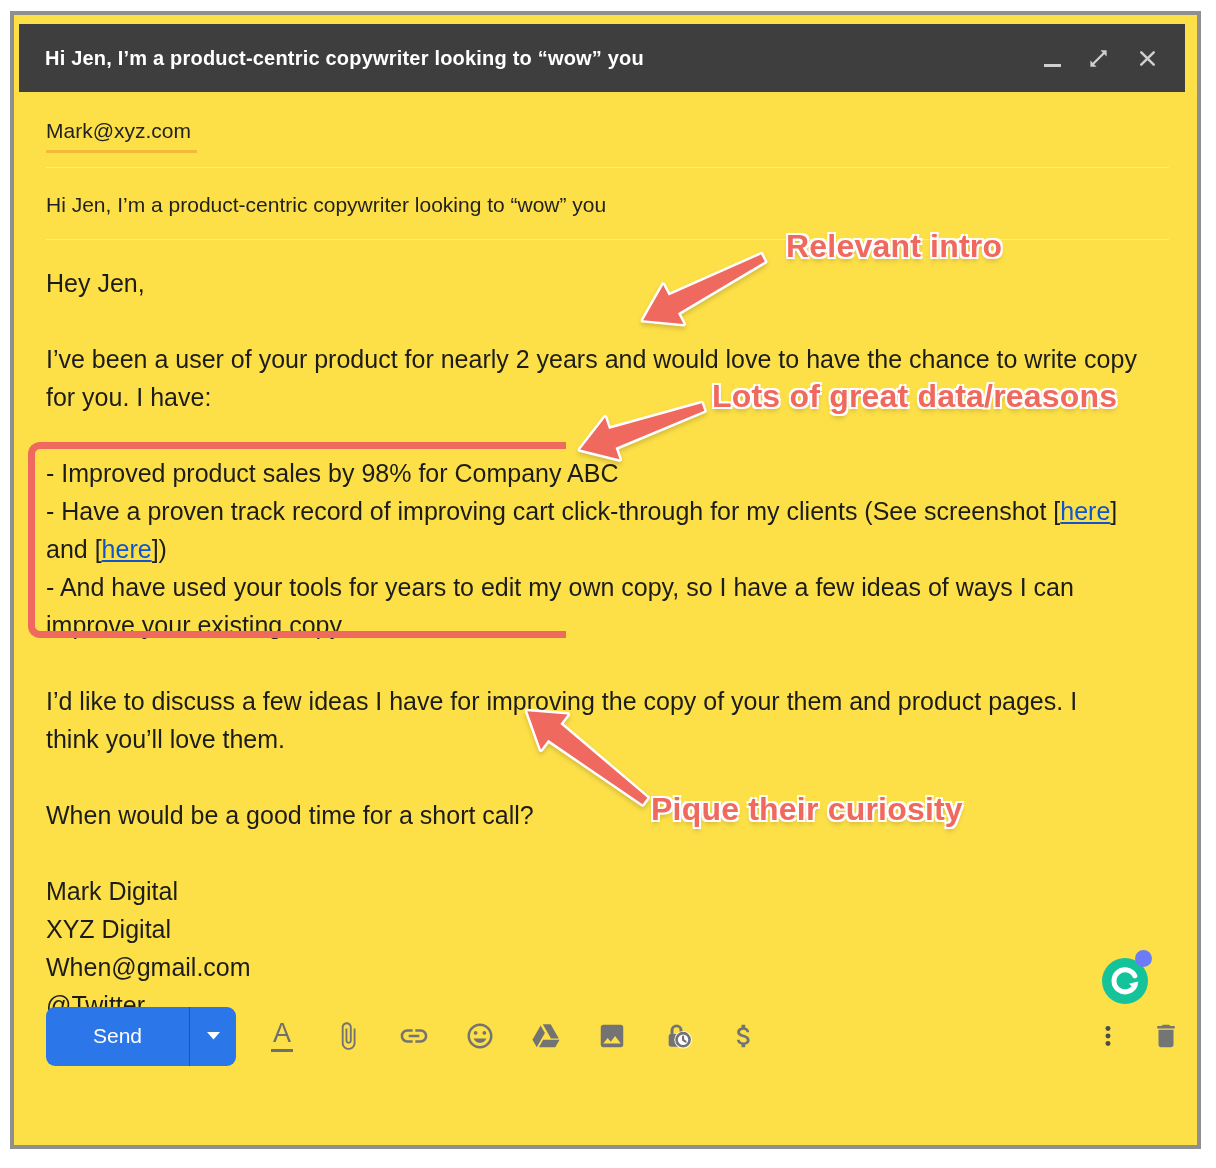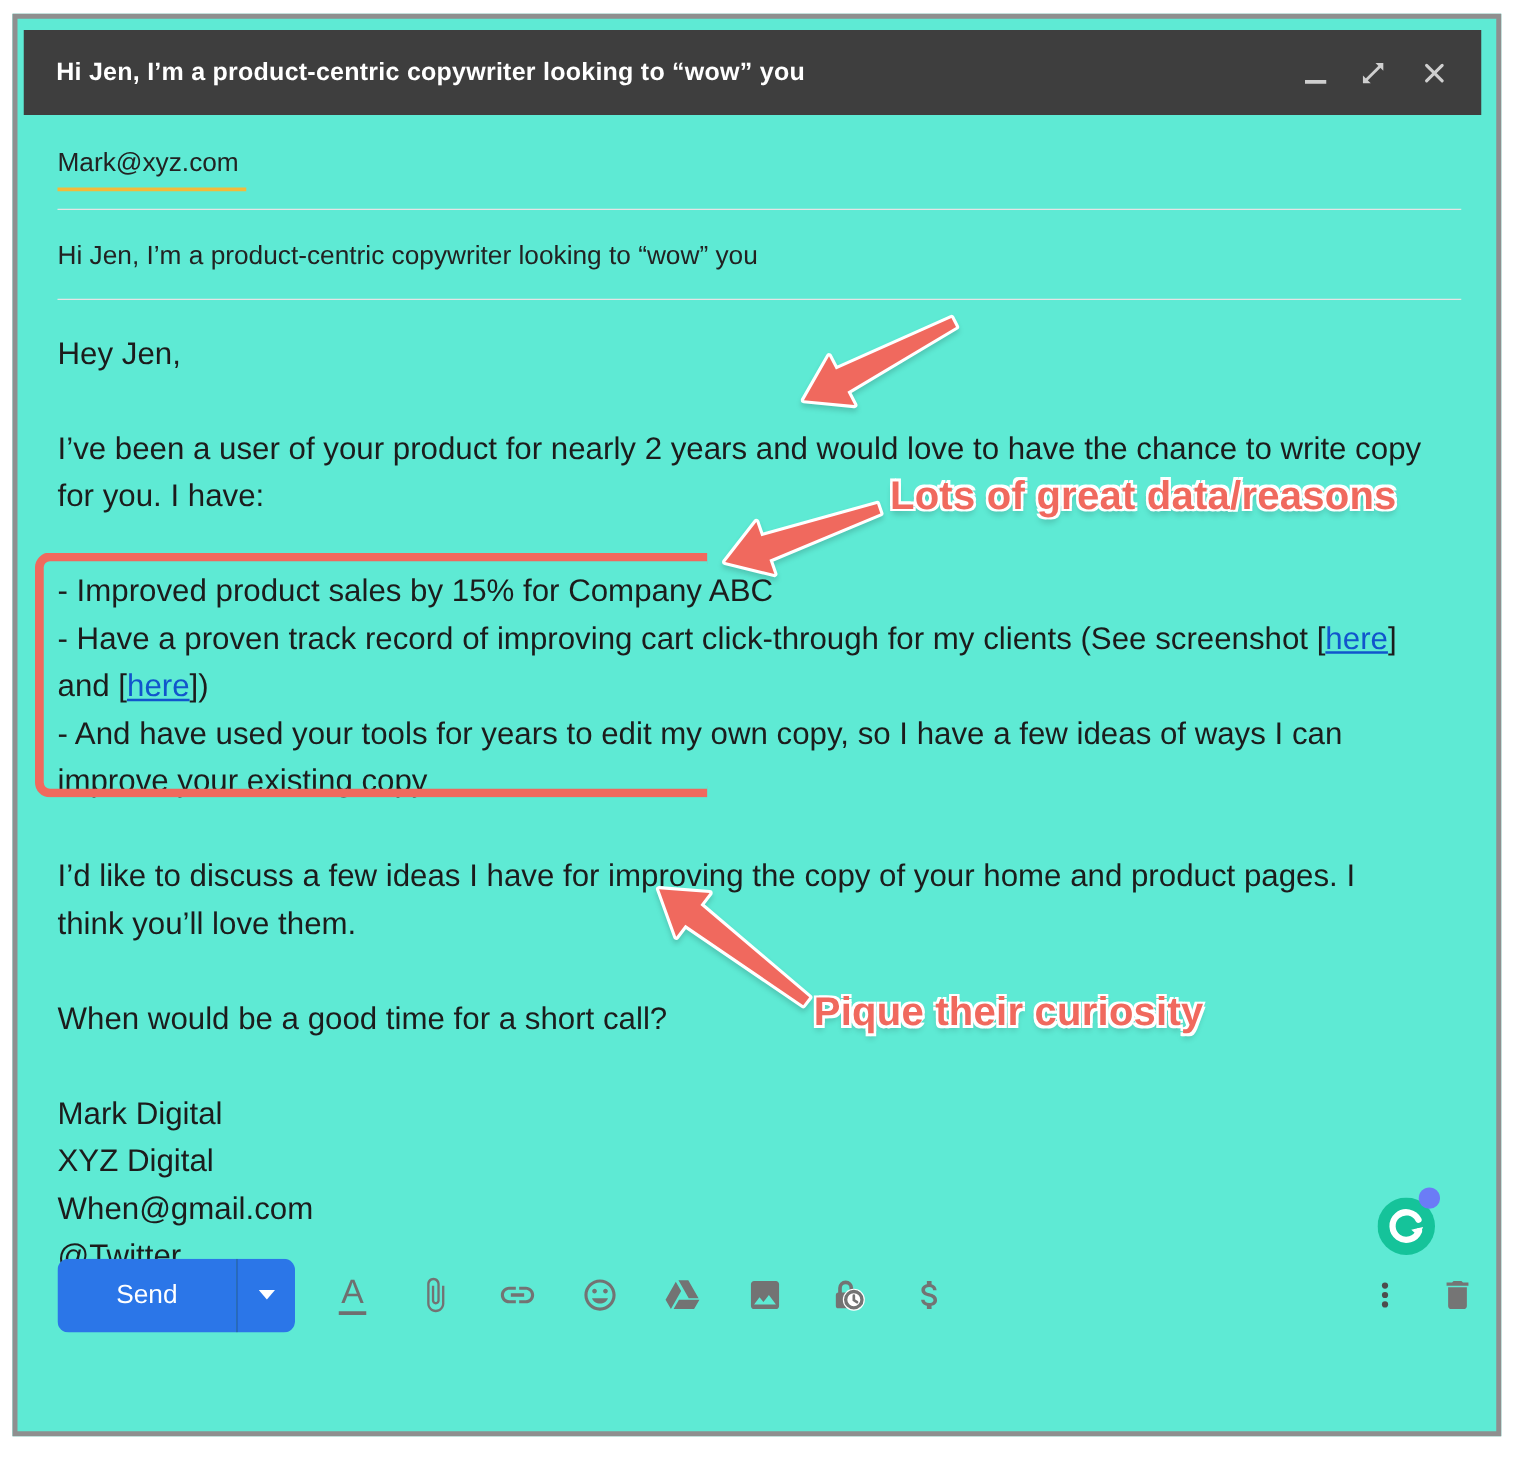--- a/index.html
+++ b/index.html
@@ -1,20 +1,20 @@
 <!DOCTYPE html>
 <html><head>
 <meta charset="utf-8">
 <style>
   * { margin:0; padding:0; box-sizing:border-box; }
   body { background:#fff; font-family:"Liberation Sans", sans-serif; }
   .page { position:relative; width:1216px; height:1168px; background:#fff; overflow:hidden; }
 
   .frame { position:absolute; left:10px; top:11px; width:1191px; height:1138px;
-           border:4px solid #8f8f8f; background:#5eead4; }
+           border:4px solid #8f8f8f; background:#fde047; }
 
   
   .titlebar { position:absolute; left:5px; top:9px; width:1166px; height:68px;
               background:#3e3e3e; display:flex; align-items:center; padding:0 26px; }
   .title { color:#ffffff; font-size:20px; font-weight:bold; letter-spacing:.2px; }
   .controls { margin-left:auto; display:flex; align-items:center; gap:26px; }
   .ctrl { background:none; border:none; cursor:pointer; display:flex; align-items:center; justify-content:center; height:26px; }
   .min-bar { width:17px; height:3px; background:#cfcfcf; margin-top:14px; }
 
   
@@ -97,28 +97,28 @@
     <div class="subject-row">Hi Jen, I’m a product-centric copywriter looking to “wow” you</div>
     <div class="divider d2"></div>
 
     <div class="bodytext">
       <p>Hey Jen,</p>
       <p>
         <span>I’ve been a user of your product for nearly 2 years and would love to have the chance to write copy</span><br>
         <span>for you. I have:</span>
       </p>
       <p>
-        <span>- Improved product sales by 15% for Company ABC</span><br>
+        <span>- Improved product sales by 98% for Company ABC</span><br>
         <span>- Have a proven track record of improving cart click-through for my clients (See screenshot [</span><a>here</a><span>]</span><br>
         <span>and [</span><a>here</a><span>])</span><br>
         <span>- And have used your tools for years to edit my own copy, so I have a few ideas of ways I can</span><br>
         <span>improve your existing copy</span>
       </p>
       <p>
-        <span>I’d like to discuss a few ideas I have for improving the copy of your home and product pages. I</span><br>
+        <span>I’d like to discuss a few ideas I have for improving the copy of your them and product pages. I</span><br>
         <span>think you’ll love them.</span>
       </p>
       <p>When would be a good time for a short call?</p>
       <p>
         <span>Mark Digital</span><br>
         <span>XYZ Digital</span><br>
         <span>When@gmail.com</span><br>
         <span>@Twitter</span>
       </p>
     </div>
@@ -209,15 +209,16 @@
       <path d="M0,-4 L101,-10 L101,-22 L135,0 L101,22 L101,10 L0,4 Z" fill="#f0695e" stroke="#ffffff" stroke-width="5" stroke-linejoin="round" paint-order="stroke"></path>
     </g>
     <g transform="translate(703,407) rotate(160.9)">
       <path d="M0,-4 L96,-10 L96,-22 L130,0 L96,22 L96,10 L0,4 Z" fill="#f0695e" stroke="#ffffff" stroke-width="5" stroke-linejoin="round" paint-order="stroke"></path>
     </g>
     <g transform="translate(645,801) rotate(-142.7)">
       <path d="M0,-4 L114,-10 L114,-22 L148,0 L114,22 L114,10 L0,4 Z" fill="#f0695e" stroke="#ffffff" stroke-width="5" stroke-linejoin="round" paint-order="stroke"></path>
     </g>
   </svg>
 
+  <span class="ann ann-intro">Relevant intro</span>
   <span class="ann ann-reasons">Lots of great data/reasons</span>
   <span class="ann ann-curiosity">Pique their curiosity</span>
 </div>
 
 </body></html>

